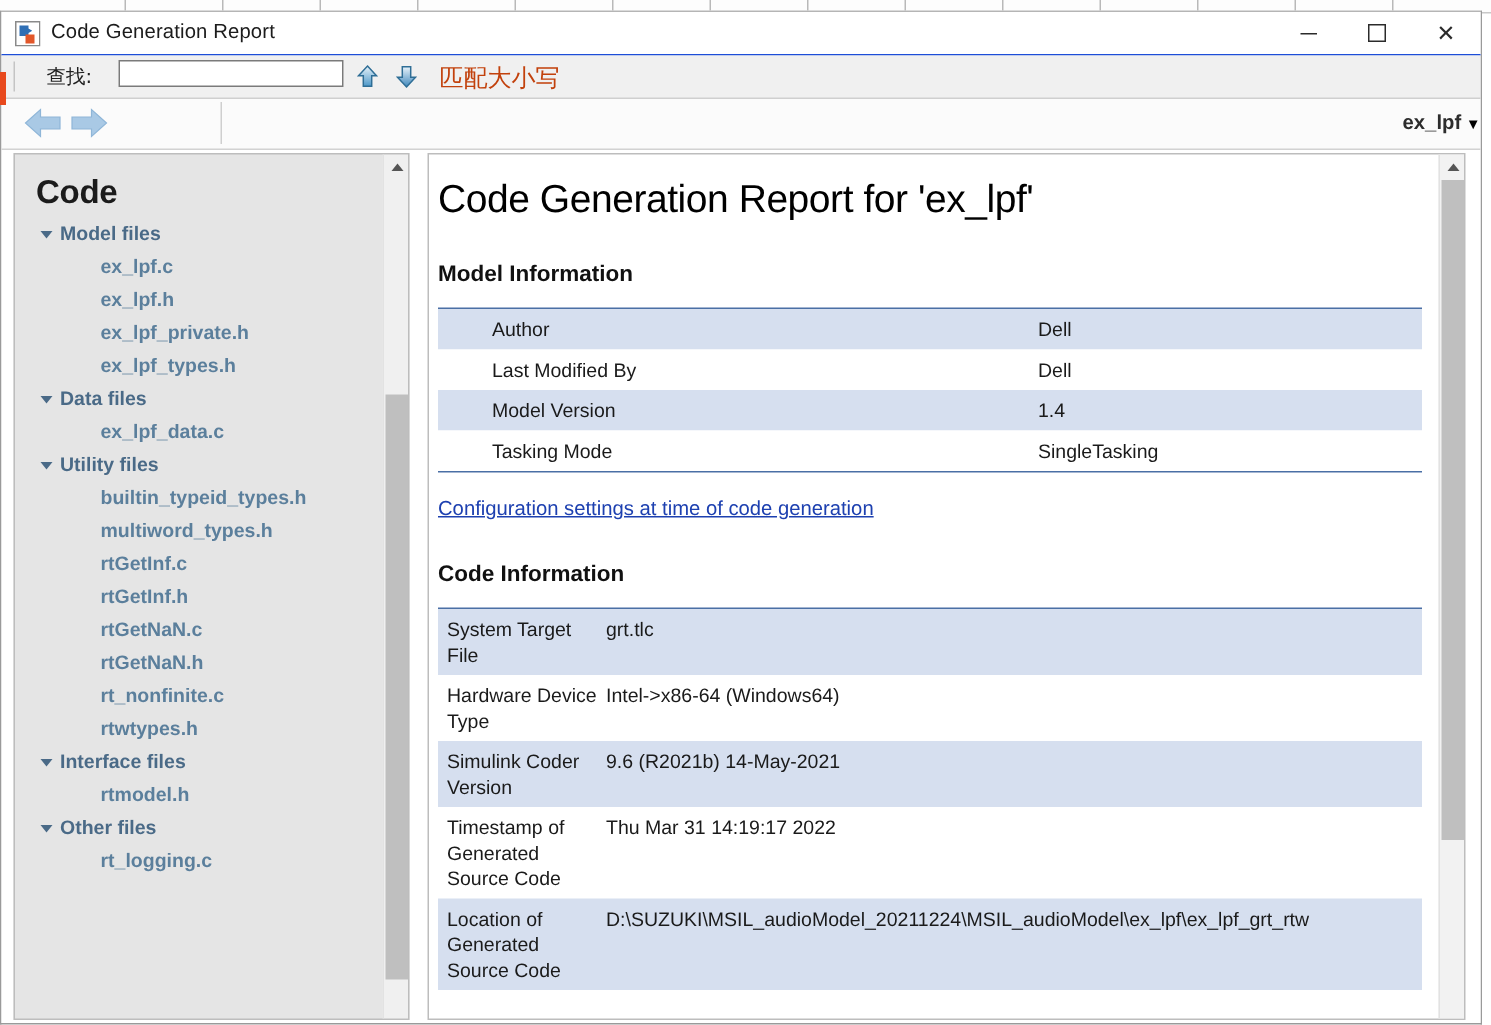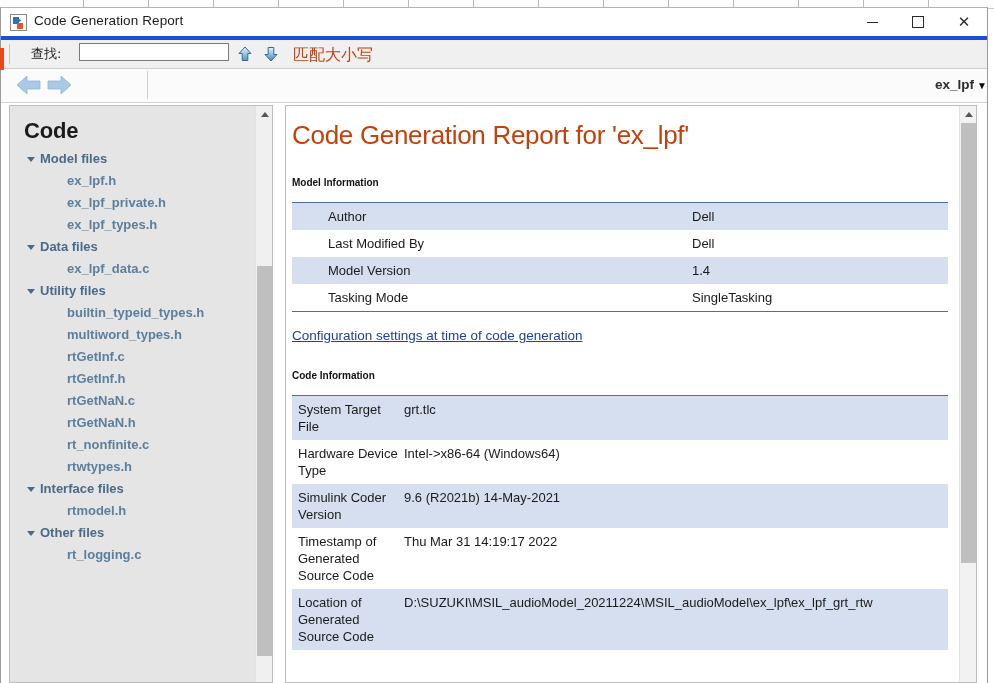--- a/index.html
+++ b/index.html
@@ -46,21 +46,21 @@
     width: 4px; height: 22px;
     background: #e8491d;
     z-index: 30;
   }
 
   
   #titlebar {
     position: relative;
     height: 28px;
     background: #ffffff;
-    border-bottom: 4px solid #1d4ed8;
+    border-bottom: 1px solid #1d4ed8;
   }
   #app-icon {
     position: absolute;
     left: 9px; top: 6px;
     width: 17px; height: 17px;
   }
   #title-text {
     position: absolute;
     left: 33px; top: 5px;
     font-size: 13.5px;
@@ -268,27 +268,27 @@
   #content-inner {
     position: absolute;
     left: 0; top: 0;
     width: 673px; height: 100%;
     padding: 0 0 0 6px;
     box-sizing: border-box;
     overflow: hidden;
   }
   #report-title {
     font-size: 26px;
-    color: #c2410c;
+    color: #000000;
     font-weight: normal;
     margin: 14px 0 0 0;
     letter-spacing: -0.3px;
   }
   .section-heading {
-    font-size: 10px;
+    font-size: 15px;
     font-weight: bold;
     color: #111111;
     margin: 26px 0 0 0;
   }
   table.info-table {
     border-collapse: collapse;
     margin-top: 14px;
     width: 656px;
     table-layout: fixed;
   }
@@ -427,20 +427,21 @@
     </div>
   </div>
 
   <div id="body-area">
 
     <div id="sidebar-outer">
       <div id="sidebar-inner">
         <div id="tree-title">Code</div>
         <div id="tree-body">
             <div class="tree-group"><div class="tri"></div><span>Model files</span></div>
+            <div class="tree-leaf">ex_lpf.c</div>
             <div class="tree-leaf">ex_lpf.h</div>
             <div class="tree-leaf">ex_lpf_private.h</div>
             <div class="tree-leaf">ex_lpf_types.h</div>
             <div class="tree-group"><div class="tri"></div><span>Data files</span></div>
             <div class="tree-leaf">ex_lpf_data.c</div>
             <div class="tree-group"><div class="tri"></div><span>Utility files</span></div>
             <div class="tree-leaf">builtin_typeid_types.h</div>
             <div class="tree-leaf">multiword_types.h</div>
             <div class="tree-leaf">rtGetInf.c</div>
             <div class="tree-leaf">rtGetInf.h</div>

